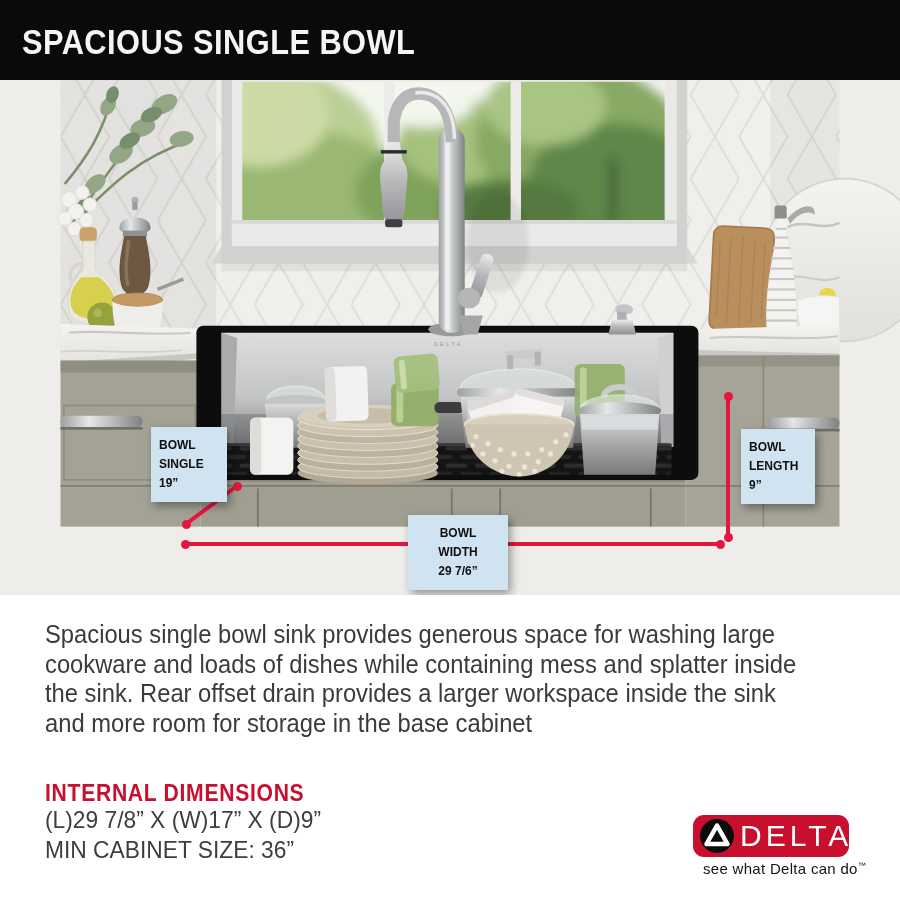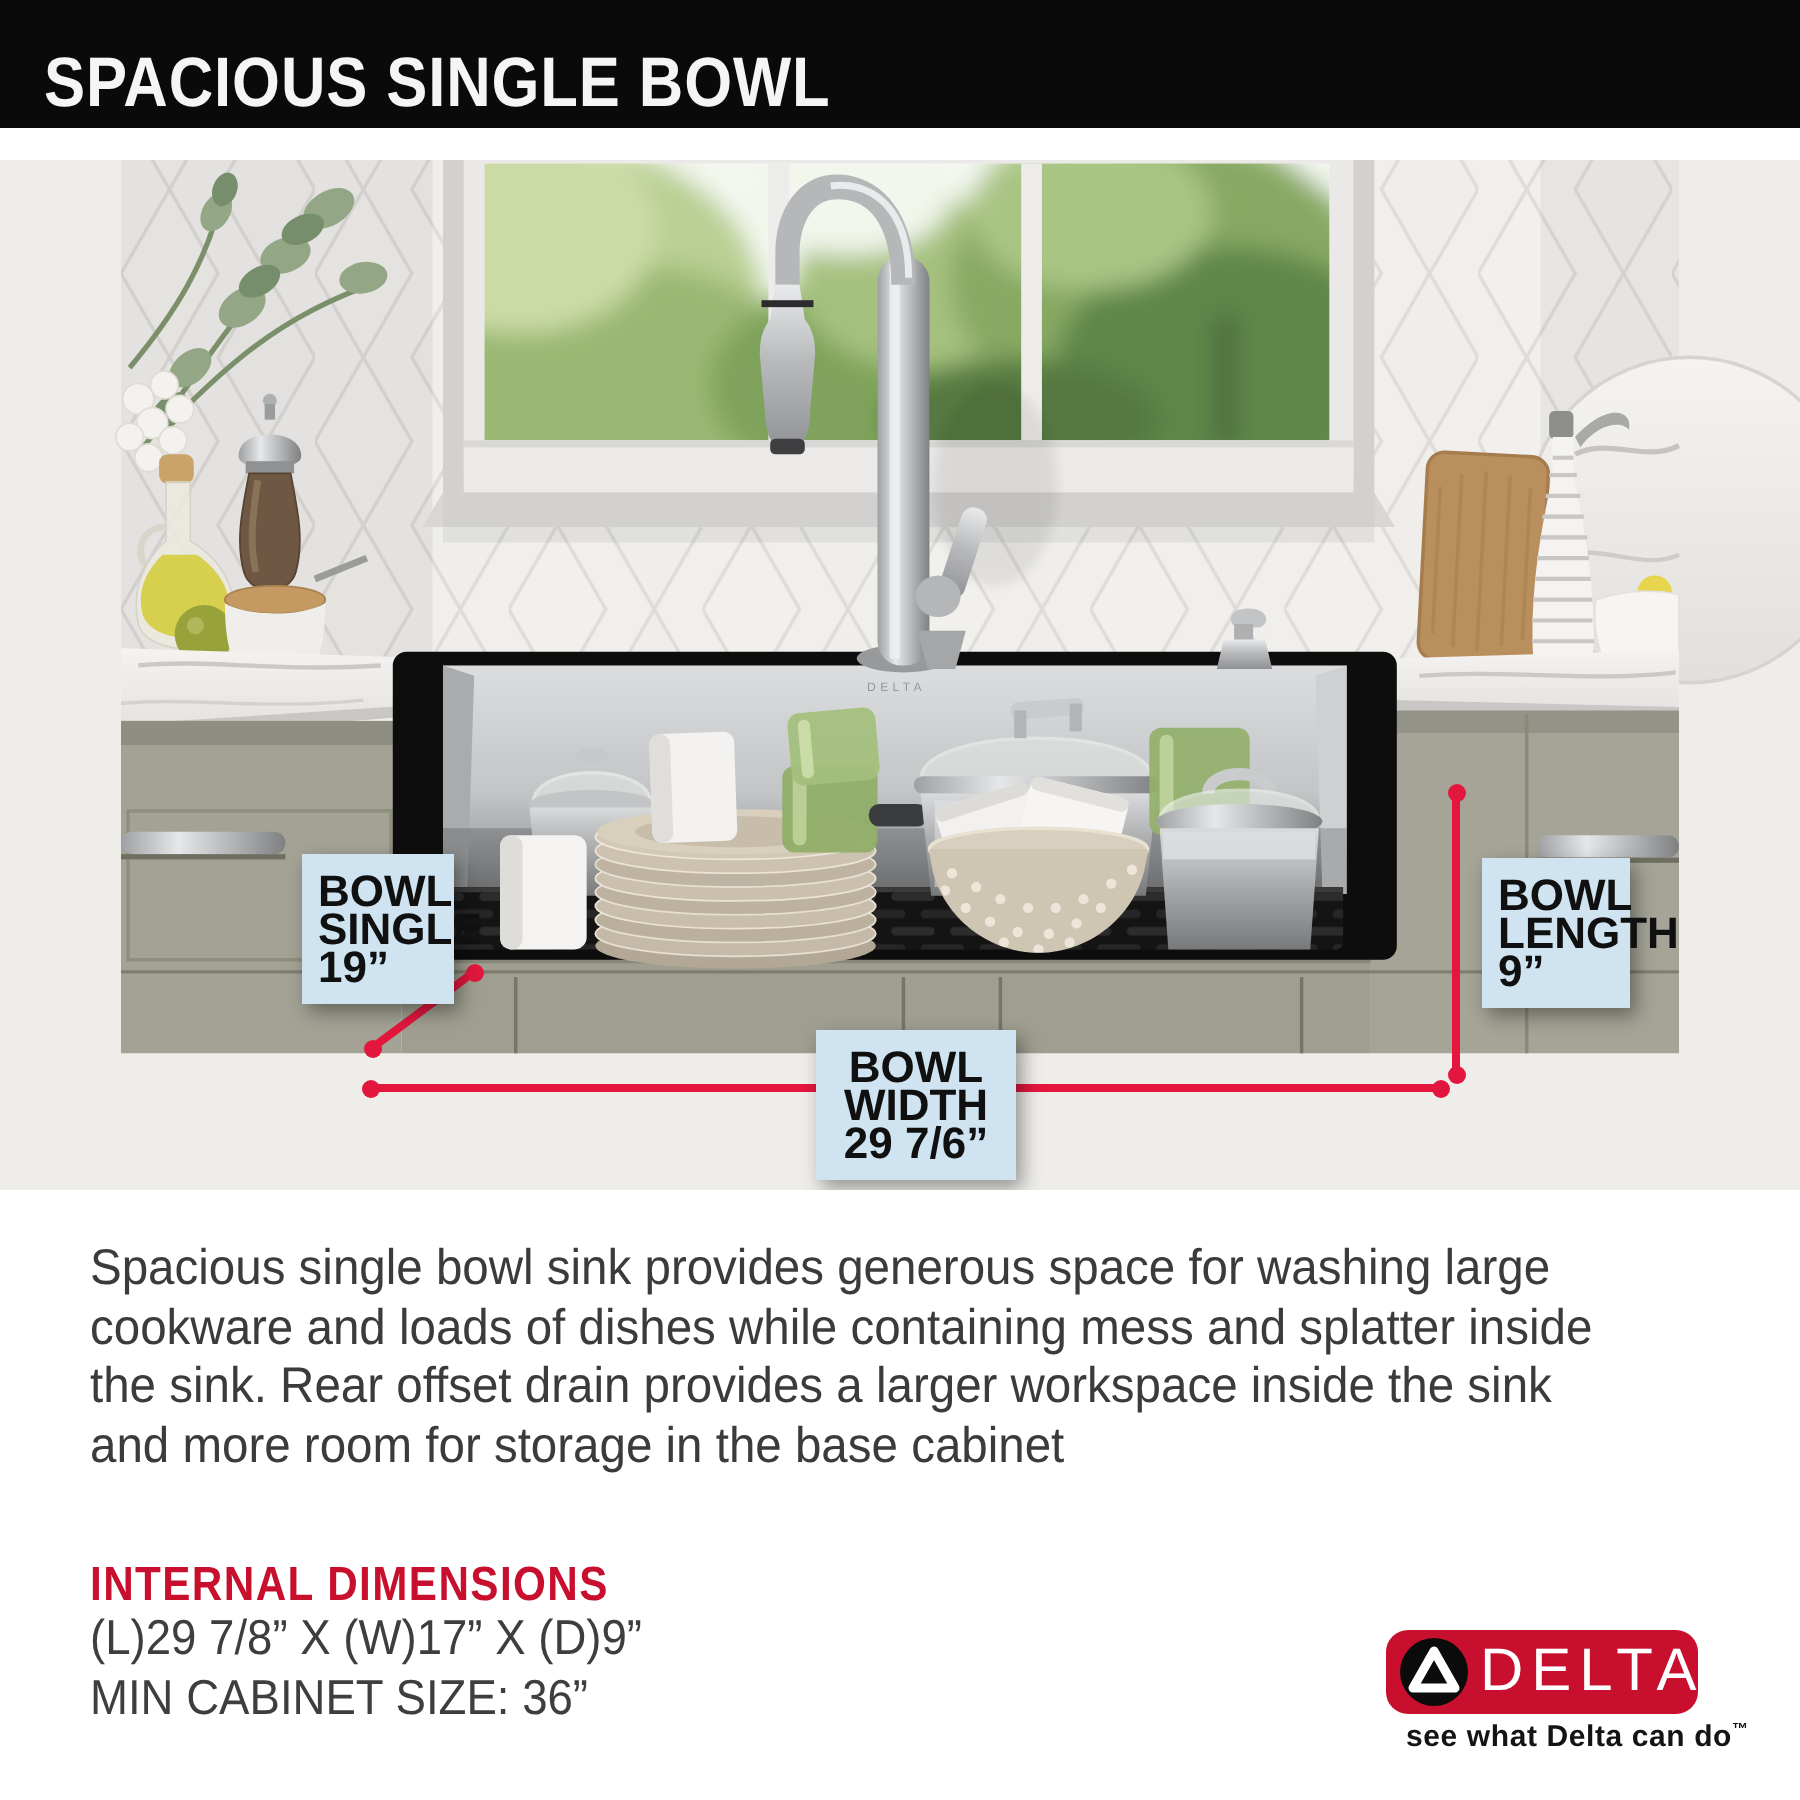--- a/index.html
+++ b/index.html
@@ -1,29 +1,29 @@
 <!DOCTYPE html>
 <html><head>
 <meta charset="utf-8">
 <style>
   html,body{margin:0;padding:0;background:#ffffff;}
   .stage{position:relative;width:900px;height:900px;background:#ffffff;overflow:hidden;
          font-family:"Liberation Sans", sans-serif;}
   
-  .header{position:absolute;left:0;top:0;width:900px;height:64px;background:#0a0a0a;}
+  .header{position:absolute;left:0;top:0;width:900px;height:80px;background:#0a0a0a;}
   .header h1{margin:0;position:absolute;left:22px;top:22px;color:#f5f5f3;font-size:35px;
              font-weight:700;letter-spacing:.5px;white-space:nowrap;
              transform:scaleX(.88);transform-origin:left center;}
   
   .photo{position:absolute;left:0;top:80px;width:900px;height:515px;overflow:hidden;background:#eeedea;}
   .photo svg{position:absolute;left:0;top:0;}
   
   .dim-line{position:absolute;background:#e3173e;z-index:2;}
   .dim-dot{position:absolute;width:9px;height:9px;border-radius:50%;background:#e3173e;z-index:2;}
-  .dim-label{position:absolute;background:#cfe4f0;color:#101010;font-weight:700;font-size:22px;
+  .dim-label{position:absolute;background:#cfe4f0;color:#101010;font-weight:700;font-size:12px;
              line-height:19px;padding:9px 8px;box-sizing:border-box;z-index:3;
              box-shadow:3px 4px 9px rgba(0,0,0,.38);}
   .dim-label span{display:block;white-space:nowrap;}
   .label-width{left:151px;top:347px;width:76px;}
   .label-depth{left:741px;top:349px;width:74px;}
   .label-length{left:408px;top:435px;width:100px;text-align:center;}
   .hline{left:186px;top:462px;width:537px;height:4px;}
   .vline{left:726px;top:316px;width:4px;height:142px;}
   .dline{left:186px;top:442px;width:64px;height:4px;transform:rotate(-36.7deg);transform-origin:0 50%;}
   
@@ -35,21 +35,21 @@
   .specs-dims{position:absolute;left:45px;top:806px;color:#3e3e3e;font-size:24.5px;white-space:nowrap;
               transform:scaleX(.93);transform-origin:left top;}
   .specs-cab{position:absolute;left:45px;top:836px;color:#3e3e3e;font-size:24.5px;white-space:nowrap;
              transform:scaleX(.93);transform-origin:left top;}
   
   .logo-box{position:absolute;left:693px;top:815px;width:156px;height:42px;background:#c8102e;
             border-radius:11px;}
   .logo-mark{position:absolute;left:6px;top:3px;width:36px;height:36px;}
   .logo-text{position:absolute;left:47px;top:4px;color:#ffffff;font-size:30px;font-weight:400;
              letter-spacing:4px;}
-  .tagline{position:absolute;left:703px;top:860px;color:#141414;font-size:15px;font-weight:700;
+  .tagline{position:absolute;left:703px;top:860px;color:#141414;font-size:15px;font-weight:400;
            letter-spacing:.3px;white-space:nowrap;}
   .tagline sup{font-size:8px;}
 </style>
 </head>
 <body>
 
 <div class="stage">
 
   <div class="header">
     <h1>SPACIOUS SINGLE BOWL</h1>

